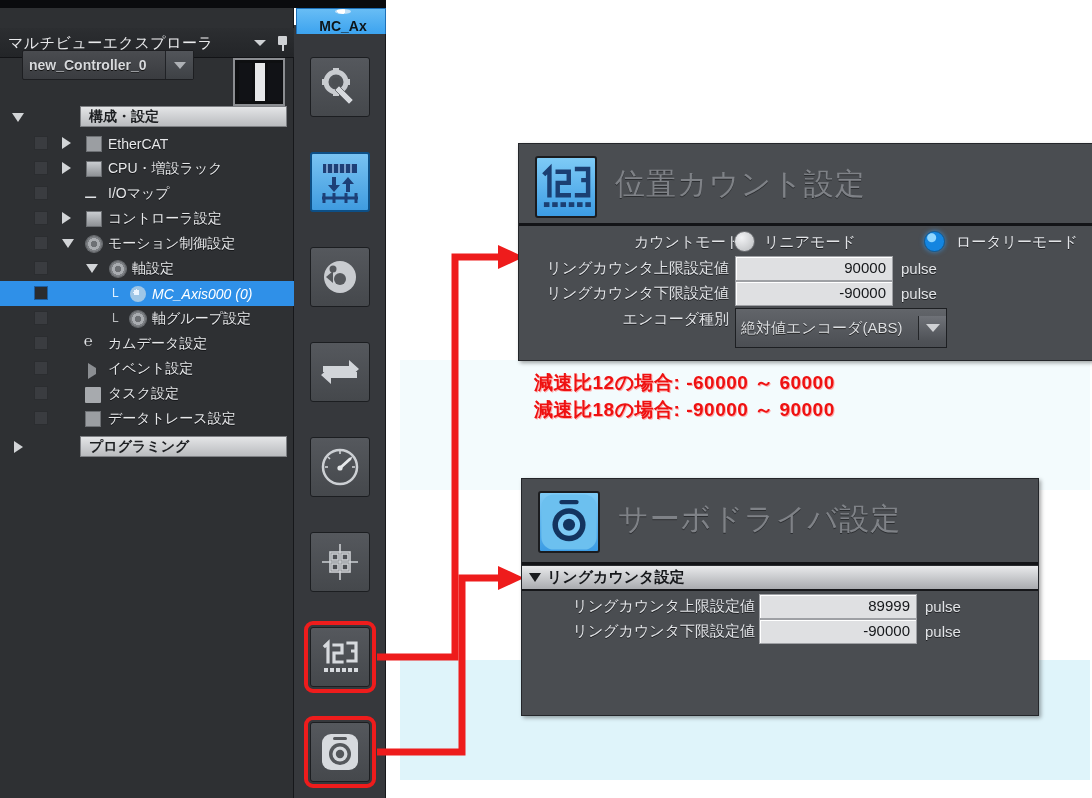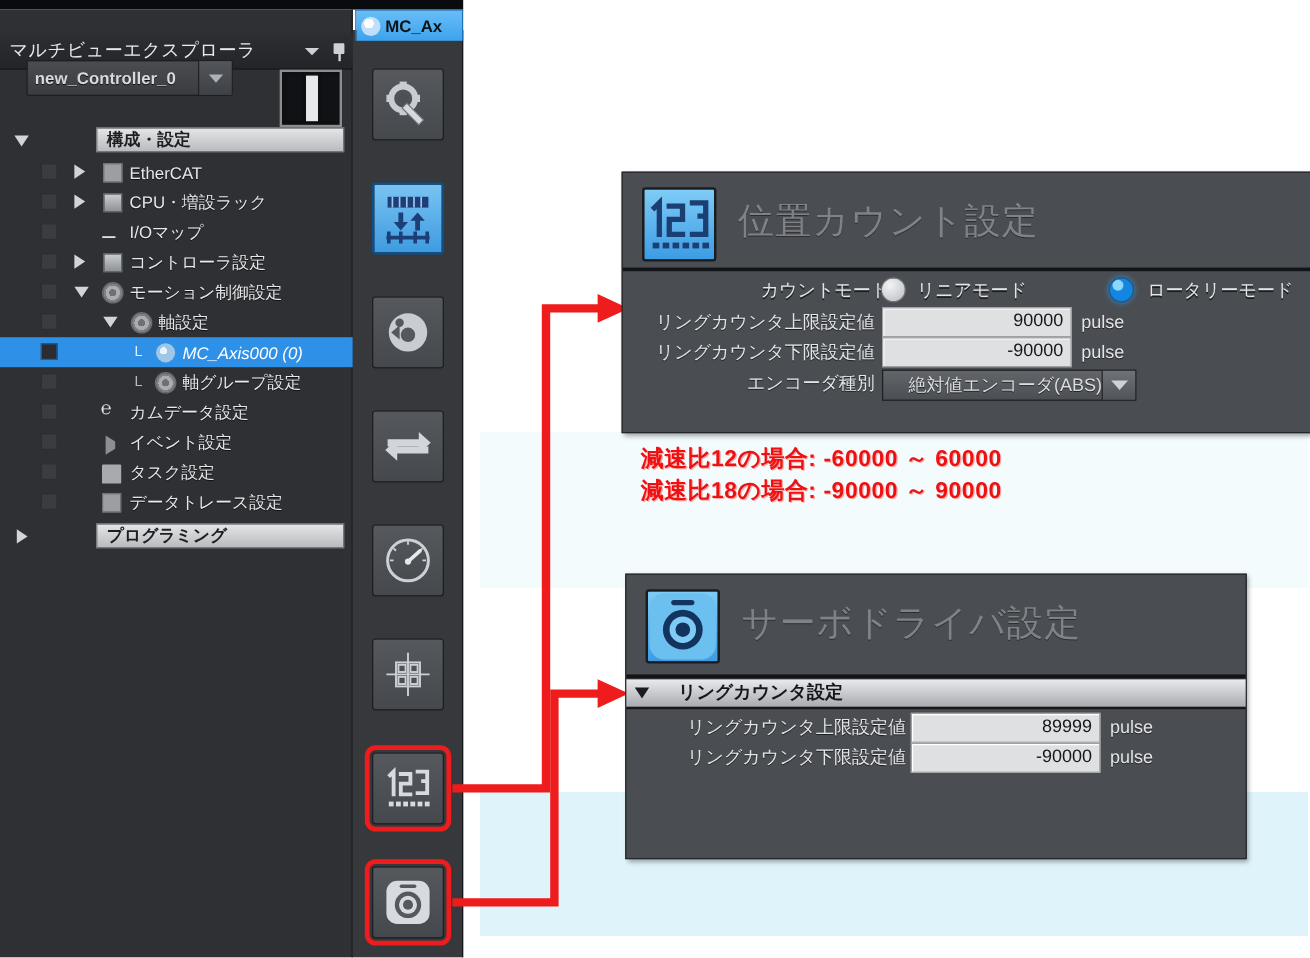--- a/index.html
+++ b/index.html
@@ -105,20 +105,21 @@
     position:absolute; left:294px; top:25px; width:92px; height:773px;
     background:#36383c; border-right:1px solid #17181b;
   }
   .tab{
     position:absolute; left:296px; top:8px; width:90px; height:26px;
     background:linear-gradient(#68bdf5,#3ca3ef);
     border:1px solid #1d70b8; border-bottom:none;
     color:#0e1418; font-size:14px; font-weight:bold;
     display:flex; align-items:center; padding-left:4px; gap:4px;
     overflow:hidden;
+    flex-direction:column;
   }
   .tab .tabico{ width:16px;height:16px;border-radius:50%;
     background:radial-gradient(circle at 40% 35%,#ffffff 0 4px,#bfe0f8 4px 8px);}
   .railbtn{
     position:absolute; left:310px; width:60px; height:60px;
     background:linear-gradient(#55585d,#45484c);
     border:1px solid #1c1e21; border-radius:3px;
     display:flex; align-items:center; justify-content:center;
   }
   .railbtn.hl{
@@ -161,33 +162,33 @@
     box-shadow:inset 1px 1px 0 #fff;
   }
   .funit{ position:absolute; color:#e3e5e8; font-size:15px; text-shadow:0 1px 0 #1d1e21; }
   .radio{ position:absolute; width:21px;height:21px;border-radius:50%;
     background:radial-gradient(circle at 35% 30%,#f2f3f5,#b9bbbe);
     border:1px solid #6f7175; }
   .radio.on{ background:radial-gradient(circle at 35% 30%,#8fd6ff 0 4px,#1485e0 5px 10px);
     border:1px solid #0d5f9e; box-shadow:0 0 5px rgba(60,160,245,.75); }
   .rlabel{ position:absolute; color:#e3e5e8; font-size:15px; text-shadow:0 1px 0 #1d1e21; white-space:nowrap;}
   .combo{
-    position:absolute; height:26px; background:linear-gradient(#62656a,#4b4e53);
-    border:1px solid #1d1f22; display:flex; align-items:center;padding-left:16px;
+    position:absolute; height:40px; background:linear-gradient(#62656a,#4b4e53);
+    border:1px solid #1d1f22; display:flex; align-items:center;
   }
   .combo .cv{ flex:1; color:#dcdee1; font-size:15px; padding-left:5px; white-space:nowrap; text-shadow:0 1px 0 #222;}
   .combo .cb{ width:28px;height:24px;background:linear-gradient(#6f7278,#505358);
     border-left:1px solid #232528; display:flex;align-items:center;justify-content:center;}
   .combo .cb i{ width:0;height:0;border-left:7px solid transparent;border-right:7px solid transparent;border-top:8px solid #cfd1d4;}
 
   .sect-head{
     position:relative; height:26px;
     background:linear-gradient(#e9eaec,#a9abaf);
     border-top:1px solid #2b2d30; border-bottom:2px solid #16171a;
-    display:flex; align-items:center; padding-left:7px; gap:24px;
+    display:flex; align-items:center; padding-left:7px; gap:6px;
   }
   .sect-head .tri{ width:0;height:0;border-top:9px solid #1a1c1f;border-left:6px solid transparent;border-right:6px solid transparent;}
   .sect-head .st{ color:#15171a; font-size:15px; font-weight:bold; }
 
   
   .ann{ position:absolute; white-space:nowrap; }
   .ann .line{ color:#ee1111; font-size:19px; font-weight:bold; line-height:27px;
     text-shadow:1px 1px 0 rgba(255,160,160,.85); letter-spacing:0.5px;}
 
   

